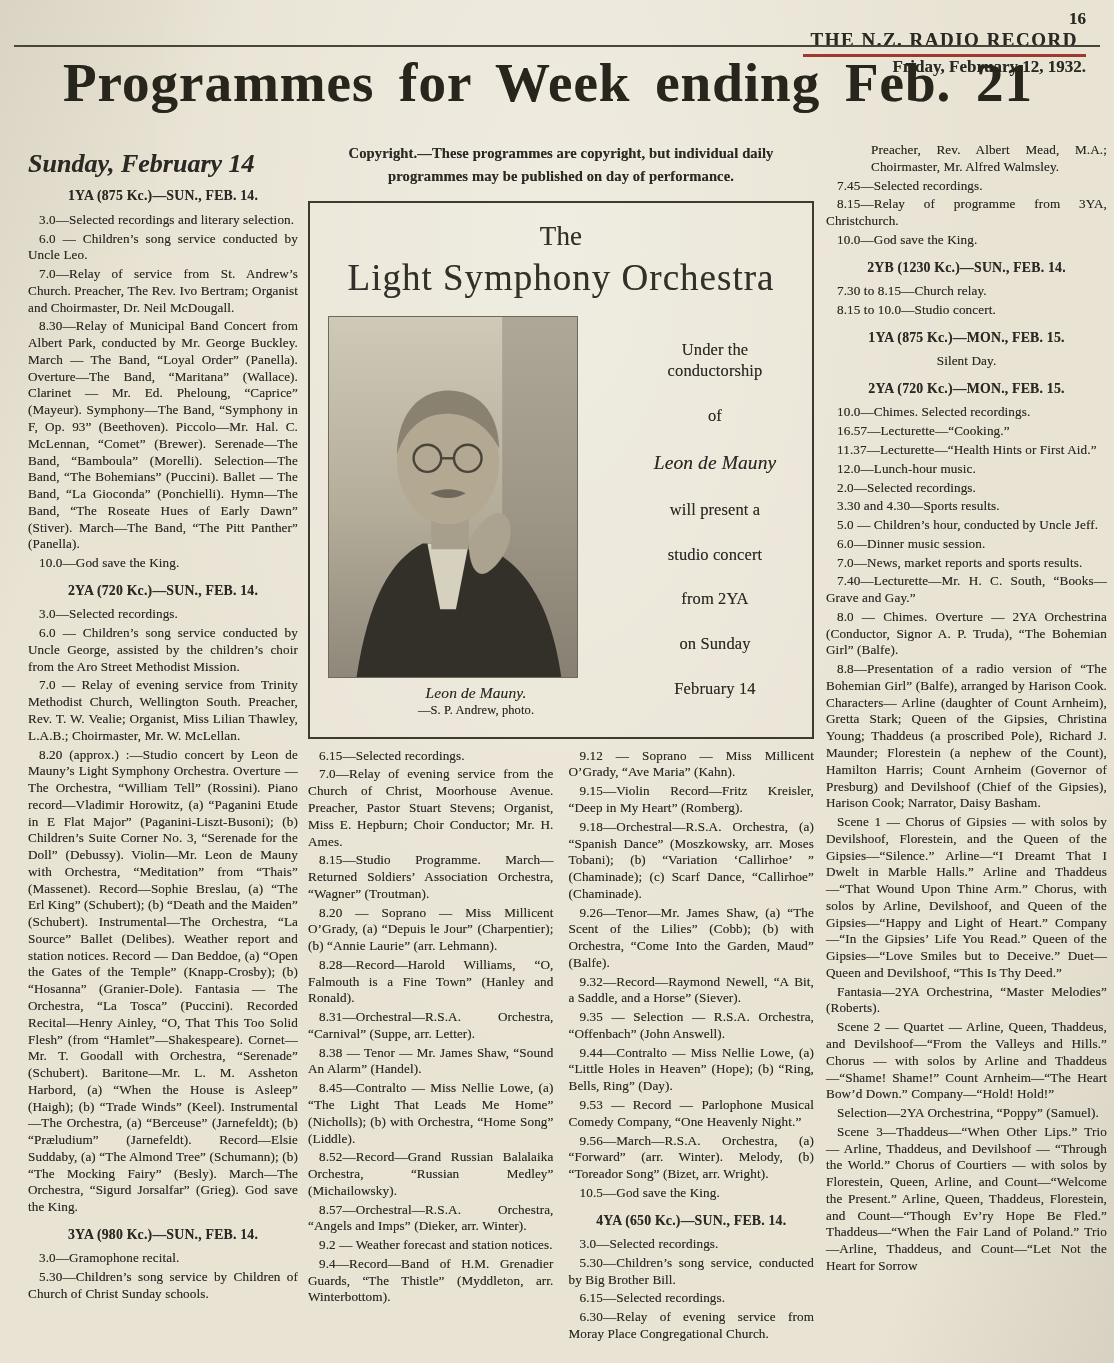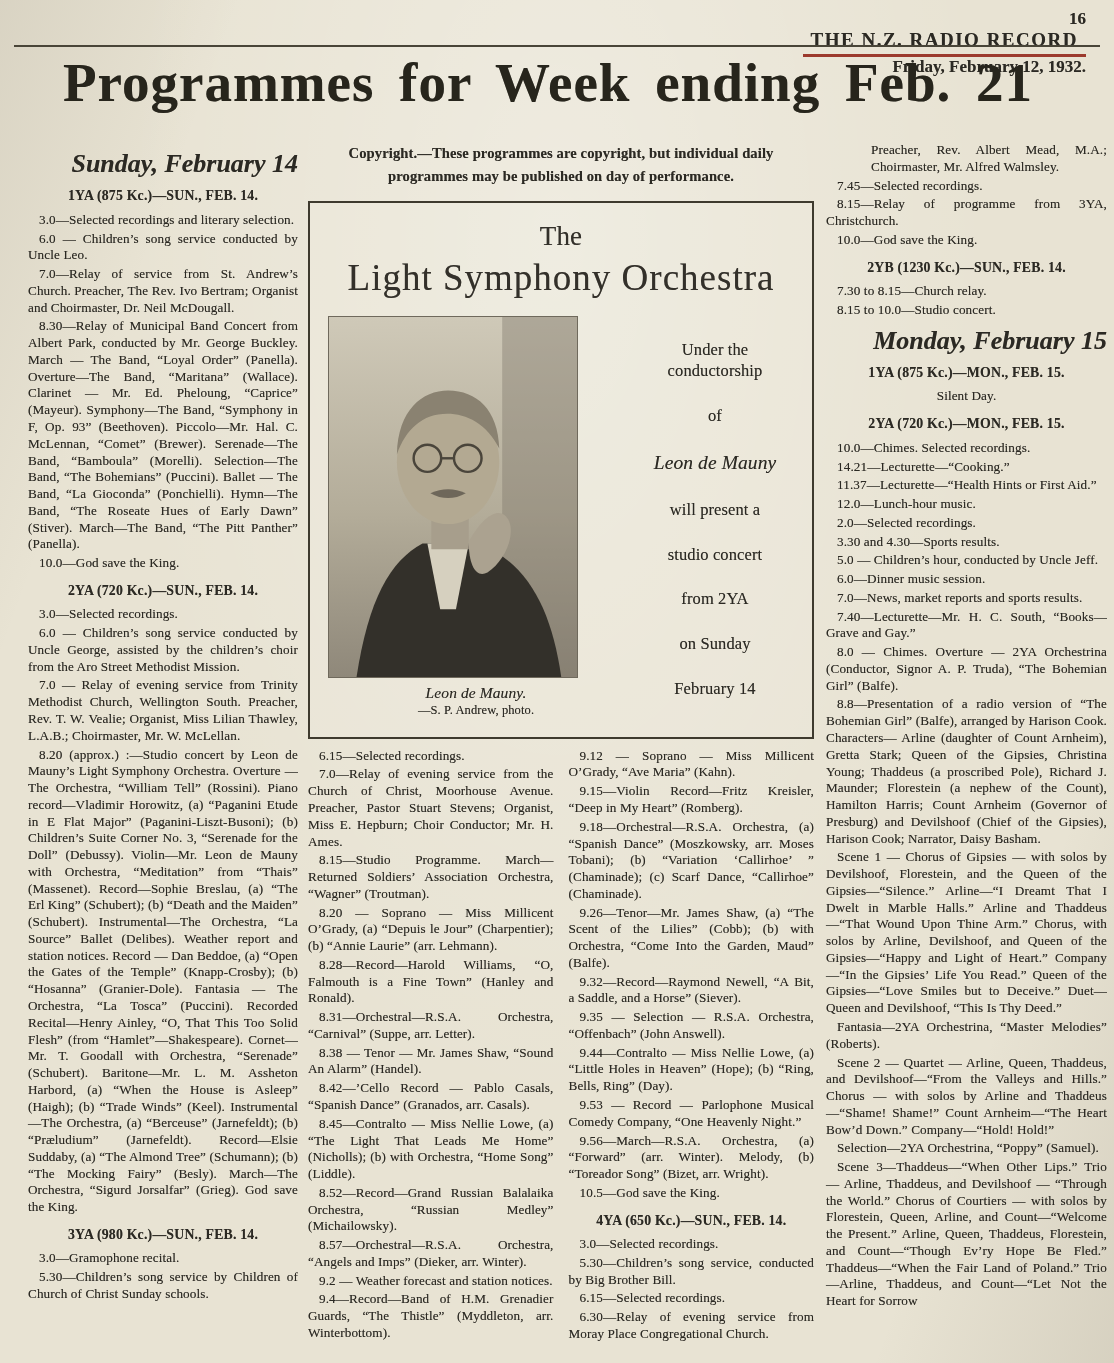--- a/index.html
+++ b/index.html
@@ -31,21 +31,21 @@
 
   
   .col{ position:absolute; top:142px; font-size:13.2px; line-height:1.27; letter-spacing:.1px; text-align:justify; }
   .col-left  { left:28px;  width:270px; }
   .col-mid   { left:308px; width:506px; }
   .col-right { left:826px; width:281px; }
 
   .blk{ margin:0 0 2px; }
   .blk.item{ text-indent:11px; }
   .blk.plain{ text-indent:0;margin-left:45px; }
-  .blk.day{ font-size:26px; font-weight:700; font-style:italic; text-align:right; text-indent:0;
+  .blk.day{ font-size:26px; font-weight:700; font-style:italic; text-align:left; text-indent:0;
     margin:8px 0 10px; line-height:1.05; letter-spacing:0; }
   .blk.station{ font-size:13.8px; font-weight:700; text-align:center; text-indent:0;
     margin:10px 0 7px; letter-spacing:.2px; }
   .blk.center{ text-align:center; text-indent:0; margin:6px 0 8px; }
 
   
   .copyright{ font-weight:700; font-size:14.6px; line-height:1.6; text-align:center; padding:0 2px; }
   .feature-box{ margin-top:12px; height:538px; border:2px solid #3e3a2e; padding:16px 18px 20px;
     background:rgba(255,255,255,.05); }
   .fb-the{ text-align:center; font-size:27px; color:#33302a; }
@@ -145,21 +145,20 @@
 
     <div class="subcols">
       <div class="subcol">
           <p class="blk item">6.15—Selected recordings.</p>
           <p class="blk item">7.0—Relay of evening service from the Church of Christ, Moorhouse Avenue. Preacher, Pastor Stuart Stevens; Organist, Miss E. Hepburn; Choir Conductor; Mr. H. Ames.</p>
           <p class="blk item">8.15—Studio Programme. March—Returned Soldiers’ Association Orchestra, “Wagner” (Troutman).</p>
           <p class="blk item">8.20 — Soprano — Miss Millicent O’Grady, (a) “Depuis le Jour” (Charpentier); (b) “Annie Laurie” (arr. Lehmann).</p>
           <p class="blk item">8.28—Record—Harold Williams, “O, Falmouth is a Fine Town” (Hanley and Ronald).</p>
           <p class="blk item">8.31—Orchestral—R.S.A. Orchestra, “Carnival” (Suppe, arr. Letter).</p>
           <p class="blk item">8.38 — Tenor — Mr. James Shaw, “Sound An Alarm” (Handel).</p>
-          <p class="blk item">8.42—’Cello Record — Pablo Casals, “Spanish Dance” (Granados, arr. Casals).</p>
           <p class="blk item">8.45—Contralto — Miss Nellie Lowe, (a) “The Light That Leads Me Home” (Nicholls); (b) with Orchestra, “Home Song” (Liddle).</p>
           <p class="blk item">8.52—Record—Grand Russian Balalaika Orchestra, “Russian Medley” (Michailowsky).</p>
           <p class="blk item">8.57—Orchestral—R.S.A. Orchestra, “Angels and Imps” (Dieker, arr. Winter).</p>
           <p class="blk item">9.2 — Weather forecast and station notices.</p>
           <p class="blk item">9.4—Record—Band of H.M. Grenadier Guards, “The Thistle” (Myddleton, arr. Winterbottom).</p>
         </div>
       <div class="subcol">
           <p class="blk item">9.12 — Soprano — Miss Millicent O’Grady, “Ave Maria” (Kahn).</p>
           <p class="blk item">9.15—Violin Record—Fritz Kreisler, “Deep in My Heart” (Romberg).</p>
           <p class="blk item">9.18—Orchestral—R.S.A. Orchestra, (a) “Spanish Dance” (Moszkowsky, arr. Moses Tobani); (b) “Variation ‘Callirhoe’ ” (Chaminade); (c) Scarf Dance, “Callirhoe” (Chaminade).</p>
@@ -180,26 +179,25 @@
   </section>
 
   <section class="col col-right">
       <p class="blk plain">Preacher, Rev. Albert Mead, M.A.; Choirmaster, Mr. Alfred Walmsley.</p>
       <p class="blk item">7.45—Selected recordings.</p>
       <p class="blk item">8.15—Relay of programme from 3YA, Christchurch.</p>
       <p class="blk item">10.0—God save the King.</p>
       <p class="blk station">2YB (1230 Kc.)—SUN., FEB. 14.</p>
       <p class="blk item">7.30 to 8.15—Church relay.</p>
       <p class="blk item">8.15 to 10.0—Studio concert.</p>
-      <p class="blk day">Monday, February 15</p>
       <p class="blk station">1YA (875 Kc.)—MON., FEB. 15.</p>
       <p class="blk center">Silent Day.</p>
       <p class="blk station">2YA (720 Kc.)—MON., FEB. 15.</p>
       <p class="blk item">10.0—Chimes. Selected recordings.</p>
-      <p class="blk item">14.21—Lecturette—“Cooking.”</p>
+      <p class="blk item">16.57—Lecturette—“Cooking.”</p>
       <p class="blk item">11.37—Lecturette—“Health Hints or First Aid.”</p>
       <p class="blk item">12.0—Lunch-hour music.</p>
       <p class="blk item">2.0—Selected recordings.</p>
       <p class="blk item">3.30 and 4.30—Sports results.</p>
       <p class="blk item">5.0 — Children’s hour, conducted by Uncle Jeff.</p>
       <p class="blk item">6.0—Dinner music session.</p>
       <p class="blk item">7.0—News, market reports and sports results.</p>
       <p class="blk item">7.40—Lecturette—Mr. H. C. South, “Books—Grave and Gay.”</p>
       <p class="blk item">8.0 — Chimes. Overture — 2YA Orchestrina (Conductor, Signor A. P. Truda), “The Bohemian Girl” (Balfe).</p>
       <p class="blk item">8.8—Presentation of a radio version of “The Bohemian Girl” (Balfe), arranged by Harison Cook. Characters— Arline (daughter of Count Arnheim), Gretta Stark; Queen of the Gipsies, Christina Young; Thaddeus (a proscribed Pole), Richard J. Maunder; Florestein (a nephew of the Count), Hamilton Harris; Count Arnheim (Governor of Presburg) and Devilshoof (Chief of the Gipsies), Harison Cook; Narrator, Daisy Basham.</p>

